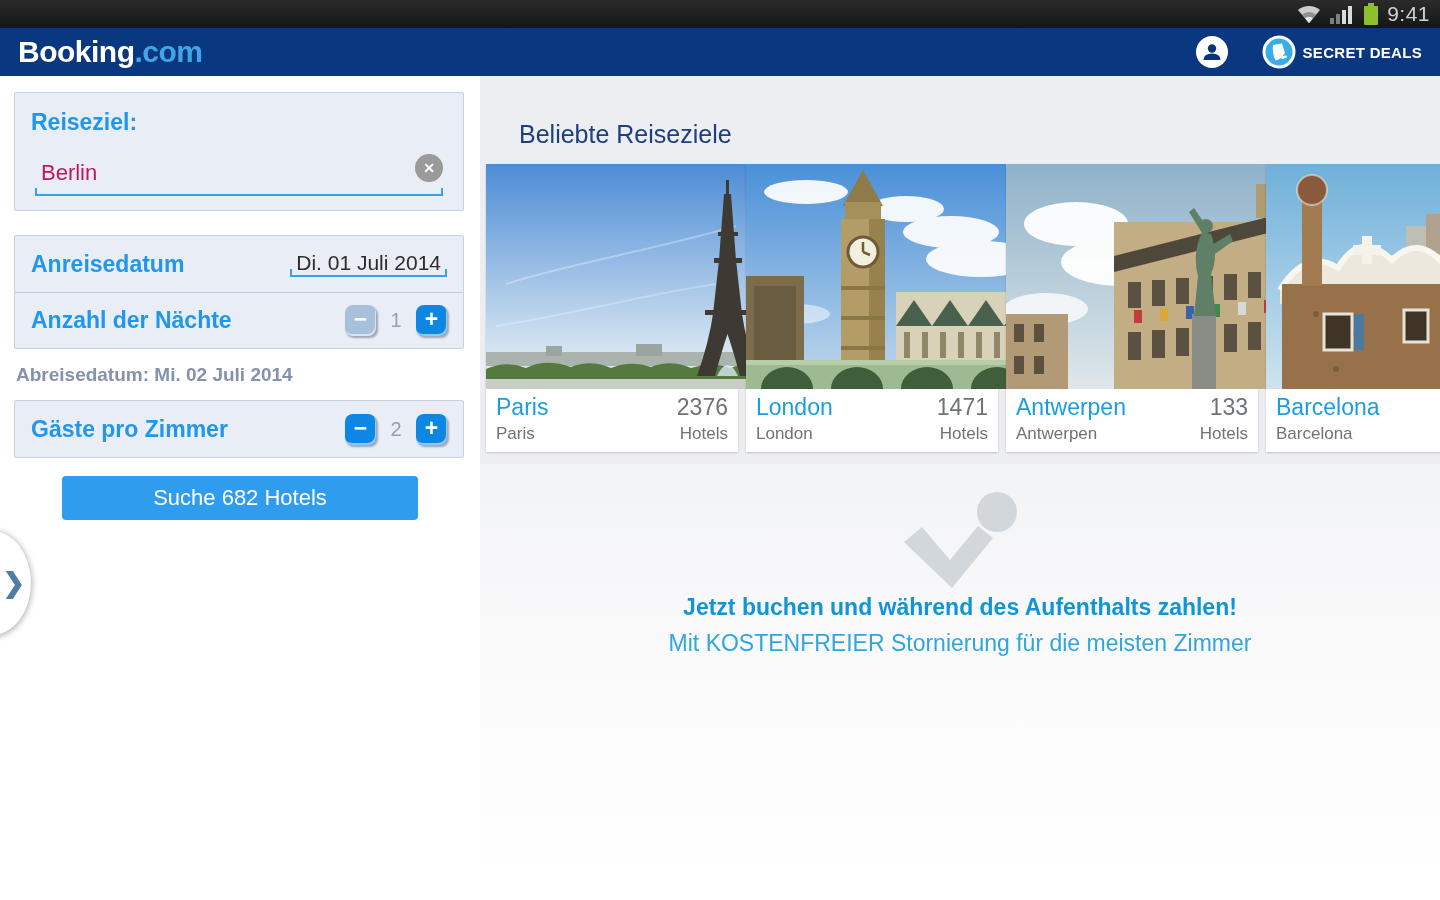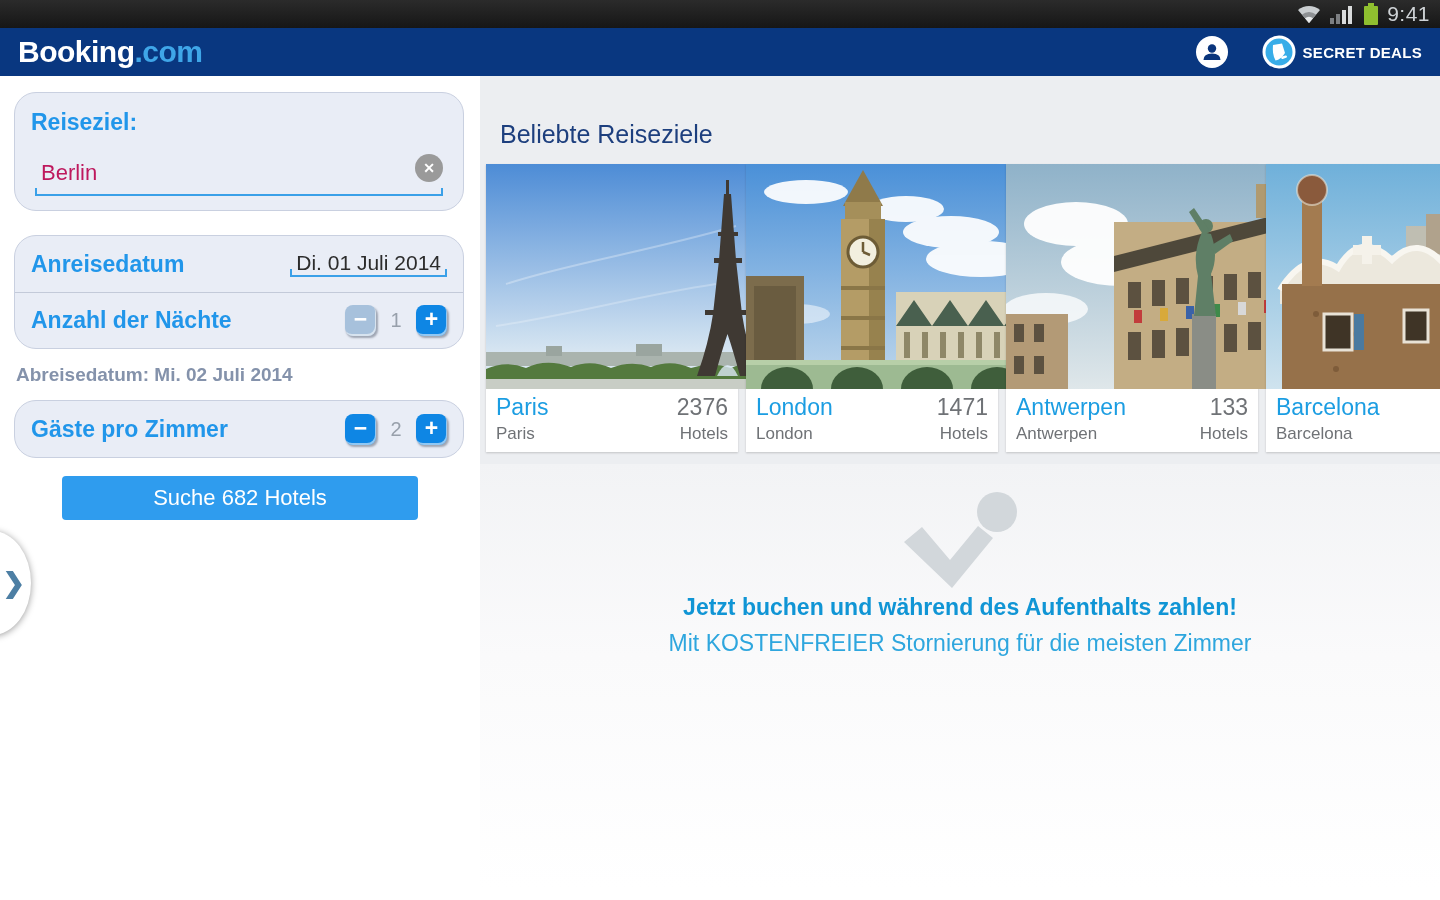--- a/index.html
+++ b/index.html
@@ -22,21 +22,21 @@
     display:flex; align-items:center; justify-content:center; cursor:pointer; }
   .secret-deals { display:flex; align-items:center; gap:7px; cursor:pointer; }
   .secret-deals-label { color:#fff; font-size:15px; font-weight:bold; letter-spacing:.3px; }
 
   
   .content { display:flex; height:812px; }
   .left-panel { width:480px; background:#ffffff; position:relative; flex:0 0 auto; }
   .right-panel { flex:1; overflow:hidden; display:flex; flex-direction:column; }
 
   
-  .form-card { background:#e9edf6; border:1px solid #c9d0e0; border-radius:22px;
+  .form-card { background:#e9edf6; border:1px solid #c9d0e0; border-radius:2px;
     margin:0 16px 0 14px; }
   .card-destination { margin-top:16px; padding:16px 16px 14px; }
   .field-label { color:#2196ea; font-size:23px; font-weight:bold; }
   .dest-input-row { position:relative; margin-top:22px; padding:0 4px; }
   .dest-input { width:100%; border:0; background:transparent; outline:none;
     font-family:"Liberation Sans", sans-serif; font-size:22px; color:#be185d; padding:2px 40px 8px 6px; }
   .holo-underline { position:relative; height:2px; background:#3aa0e8; }
   .holo-underline::before, .holo-underline::after { content:""; position:absolute; bottom:0;
     width:2px; height:8px; background:#3aa0e8; }
   .holo-underline::before { left:0; } .holo-underline::after { right:0; }
@@ -65,21 +65,21 @@
     border:0; border-radius:4px; color:#fff; font-size:22px;
     font-family:Liberation Sans, sans-serif; cursor:pointer; }
 
   .drawer-handle { position:absolute; left:-47px; top:455px; width:78px; height:104px;
     background:#fff; border-radius:50%; box-shadow:0 1px 7px rgba(0,0,0,.4);
     cursor:pointer; display:flex; align-items:center; justify-content:flex-end; padding-right:6px; }
   .drawer-chevron { color:#4d7fa4; font-size:27px; font-weight:bold; }
 
   
   .dest-section { background:#ecEEF1; background:#eceef1; padding:44px 0 12px 20px; }
-  .dest-title { color:#1d3f7e; font-size:25px; font-weight:400; }
+  .dest-title { color:#1d3f7e; font-size:25px; font-weight:400;margin-left:19px; }
   .cards-row { display:flex; gap:8px; margin:15px 0 0 -17px; padding-left:3px; width:2000px; }
   .dest-card { width:252px; flex:0 0 auto; background:#fff; box-shadow:0 1px 2px rgba(0,0,0,.18); cursor:pointer; }
   .dest-photo { width:282px; height:225px; display:block; }
   .dest-footer { display:flex; justify-content:space-between; padding:5px 10px 8px; }
   .dest-city { color:#1b9de2; font-size:23px; }
   .dest-sub { color:#6f7276; font-size:17px; margin-top:3px; }
   .dest-count { color:#6f7276; font-size:23px; text-align:right; }
   .dest-unit { color:#6f7276; font-size:17px; margin-top:3px; text-align:right; }
 
   .promo-section { flex:1; background:linear-gradient(180deg,#f2f3f5 0%,#fafafb 45%,#ffffff 100%);

